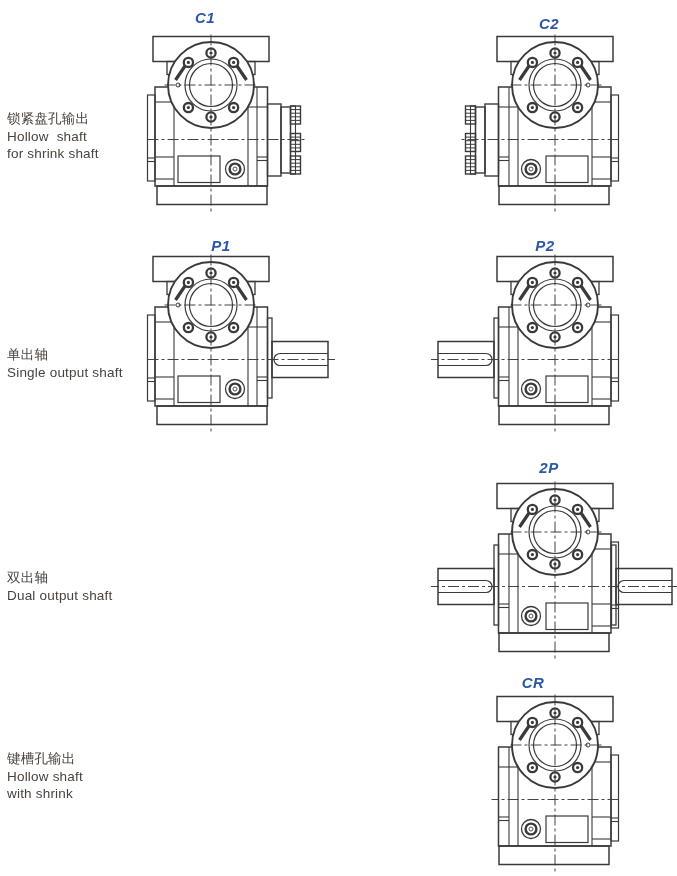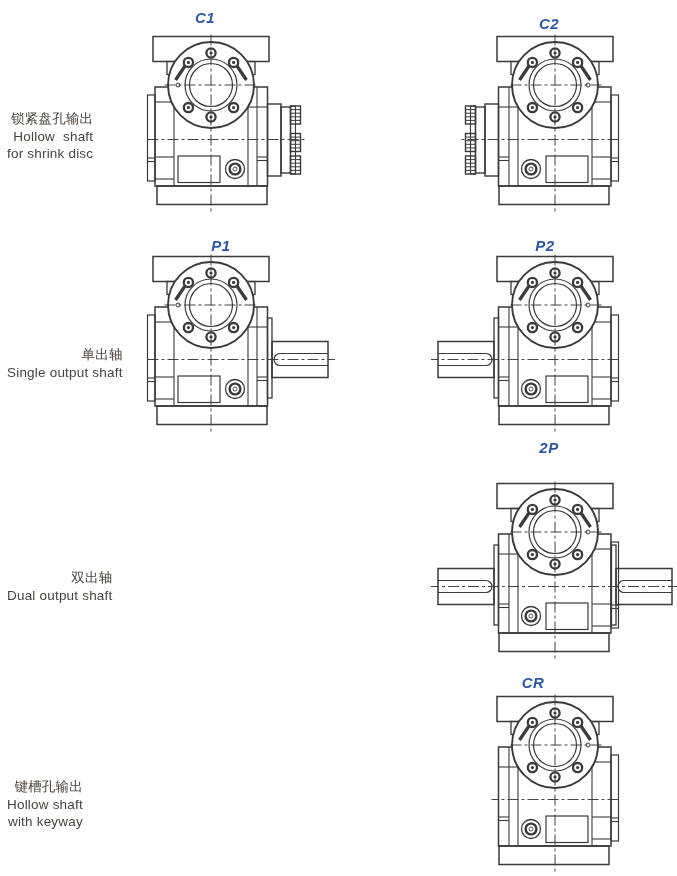--- a/index.html
+++ b/index.html
@@ -1,60 +1,60 @@
 <!DOCTYPE html>
 <html><head>
 <meta charset="utf-8">
 <style>
   html,body{margin:0;padding:0;background:#fff;}
   .page{position:relative;width:677px;height:876px;background:#ffffff;overflow:hidden;
         font-family:"Liberation Sans",sans-serif;}
   .caption{position:absolute;left:7px;font-size:13.5px;line-height:17.6px;color:#4a423c;
            letter-spacing:0.2px;}
-  .cap-line{white-space:nowrap;text-align:right;}
+  .cap-line{white-space:nowrap;}
   .ws{word-spacing:4px;}
   .code{position:absolute;width:80px;text-align:center;font-style:italic;font-weight:bold;
         font-size:15px;color:#2b57a7;letter-spacing:0.5px;}
   .drawing{position:absolute;width:260px;height:182px;}
   .drawing svg{display:block;}
 </style>
 </head>
 <body>
 
 <div class="page">
 
   <div class="caption" style="top:110px">
     <div class="cap-line">锁紧盘孔输出</div>
     <div class="cap-line ws">Hollow shaft</div>
-    <div class="cap-line">for shrink disc</div>
+    <div class="cap-line">for shrink shaft</div>
   </div>
 
   <div class="caption" style="top:569px">
     <div class="cap-line">双出轴</div>
     <div class="cap-line">Dual output shaft</div>
     <div class="cap-line"></div>
   </div>
 
   <div class="caption" style="top:346px">
     <div class="cap-line">单出轴</div>
     <div class="cap-line">Single output shaft</div>
     <div class="cap-line"></div>
   </div>
 
-  <div class="caption" style="top:778px">
+  <div class="caption" style="top:750px">
     <div class="cap-line">键槽孔输出</div>
     <div class="cap-line">Hollow shaft</div>
-    <div class="cap-line">with keyway</div>
+    <div class="cap-line">with shrink</div>
   </div>
 
   <div class="code" style="left:165px;top:9px">C1</div>
   <div class="code" style="left:509px;top:15px">C2</div>
   <div class="code" style="left:181px;top:237px">P1</div>
   <div class="code" style="left:505px;top:237px">P2</div>
-  <div class="code" style="left:509px;top:439px">2P</div>
+  <div class="code" style="left:509px;top:459px">2P</div>
   <div class="code" style="left:493px;top:674px">CR</div>
 
   <div class="drawing" style="left:81px;top:33px">
       <svg width="260" height="182" viewBox="-130 -52 260 182" xmlns="http://www.w3.org/2000/svg">
         <rect x="-58" y="-48.5" width="116" height="25" fill="none" stroke="#3a3a3a" stroke-width="1.5"></rect>
         <rect x="-44" y="-23.5" width="16" height="13" fill="none" stroke="#3a3a3a" stroke-width="1.3"></rect>
         <rect x="28" y="-23.5" width="16" height="13" fill="none" stroke="#3a3a3a" stroke-width="1.3"></rect>
         <rect x="-56" y="2" width="112.5" height="99" fill="none" stroke="#3a3a3a" stroke-width="1.5"></rect>
         <rect x="-63.5" y="10" width="7.5" height="86" fill="none" stroke="#3a3a3a" stroke-width="1.2"></rect>
         <line x1="-63.5" y1="73" x2="-56" y2="73" stroke="#3a3a3a" stroke-width="1.1"></line>

